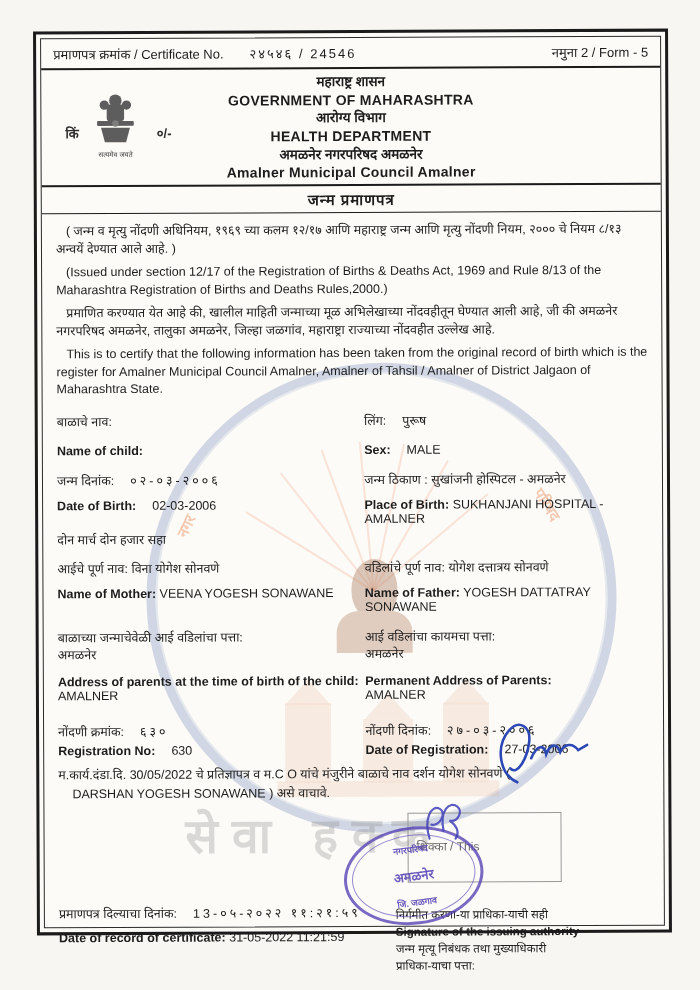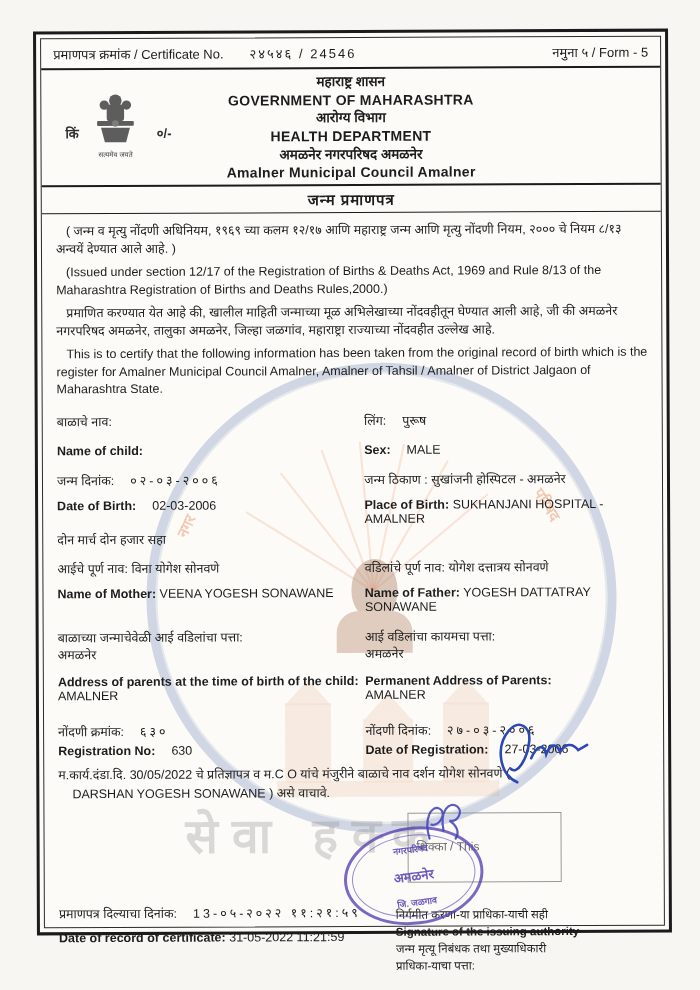--- a/index.html
+++ b/index.html
@@ -137,21 +137,21 @@
       <div class="tw" style="left:0;top:102px;width:222px;height:16px;"></div>
     </div>
     <div class="ghost">सेवा हक्क</div>
 
     <div class="inner">
 
       <div class="certrow">
         <div>
           <span>प्रमाणपत्र क्रमांक / Certificate No.</span><span class="val">२४५४६ / 24546</span>
         </div>
-        <div>नमुना ५ / Form - 5</div>
+        <div>नमुना 2 / Form - 5</div>
       </div>
 
       <div class="header">
         <div class="emblem">
           <svg width="58" height="56" viewBox="0 0 60 58">
             <g fill="#5d5d5d">
               <circle cx="30" cy="9" r="6.5"></circle>
               <circle cx="18.5" cy="13.5" r="4.8"></circle>
               <circle cx="41.5" cy="13.5" r="4.8"></circle>
               <rect x="21" y="13" width="18" height="17" rx="3"></rect>

